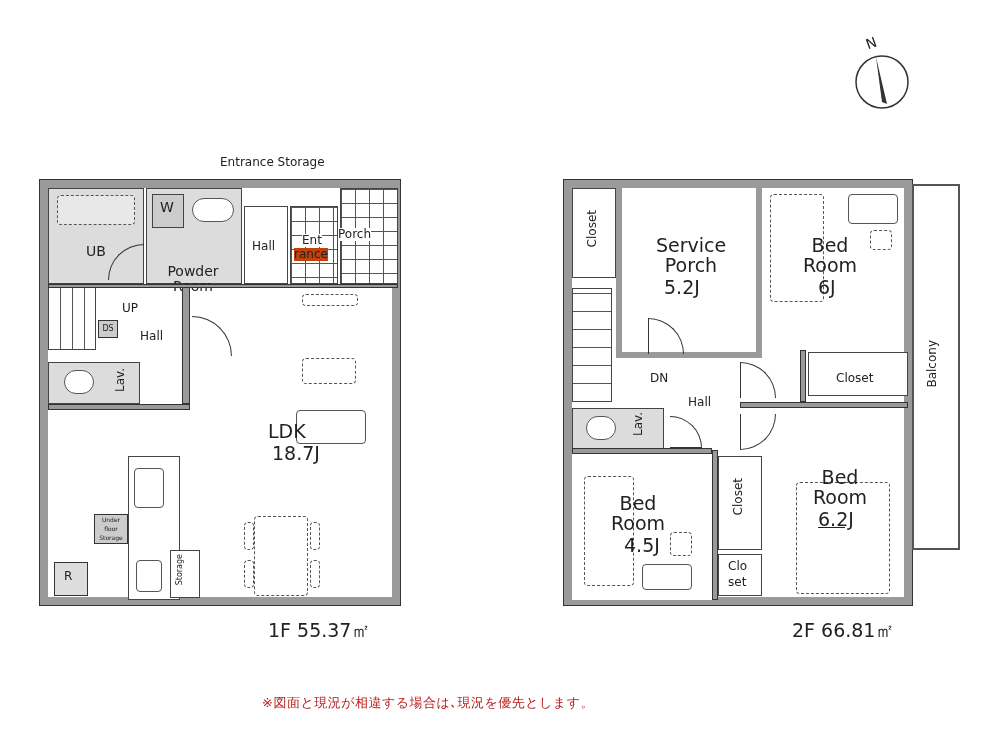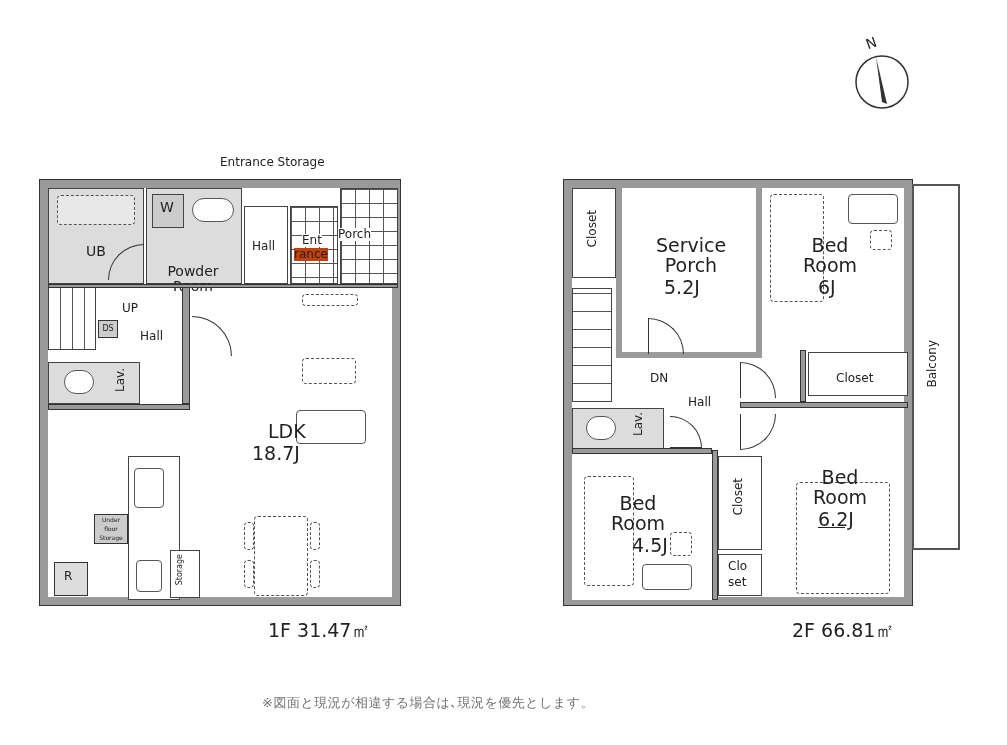--- a/index.html
+++ b/index.html
@@ -10,21 +10,21 @@
   .shade{background:#dcdcdc;}
   .label{position:absolute;text-align:center;line-height:1.05;color:#222;white-space:nowrap;}
   .lbl-lg{font-size:19px;}
   .lbl-md{font-size:14px;}
   .lbl-sm{font-size:12px;}
   .vert{writing-mode:vertical-rl;transform:rotate(180deg);}
   .tiles{background-image:linear-gradient(#555 1px,transparent 1px),linear-gradient(90deg,#555 1px,transparent 1px);background-size:14px 14px;background-color:#fff;}
   .door{position:absolute;border:1.2px solid #333;box-sizing:border-box;}
   .furn{position:absolute;border:1.2px dashed #555;border-radius:4px;box-sizing:border-box;background:#fff;}
   .area{position:absolute;font-size:19px;color:#222;}
-  .note{position:absolute;font-size:13px;color:#737373;letter-spacing:0.5px;text-align:right;}
+  .note{position:absolute;font-size:13px;color:#b91c1c;letter-spacing:0.5px;text-align:right;}
 </style>
 </head>
 <body>
 
 <div class="abs" style="left:852px;top:52px;width:60px;height:60px;">
   <svg width="60" height="60">
     <circle cx="30" cy="30" r="26" fill="none" stroke="#333" stroke-width="1.5"></circle>
     <polygon points="24,5 35,52 30,50" fill="#333"></polygon>
   </svg>
   <span class="label lbl-md" style="left:14px;top:-16px;transform:rotate(-20deg);">N</span>
@@ -66,42 +66,42 @@
   <div class="furn" style="left:24px;top:190px;width:30px;height:24px;border-radius:12px;border-style:solid;"></div>
   <span class="label lbl-sm vert" style="left:74px;top:188px;">Lav.</span>
 
   <div class="door" style="left:152px;top:136px;width:40px;height:40px;border-radius:0 40px 0 0;border-left:none;border-bottom:none;"></div>
   <div class="door" style="left:68px;top:64px;width:36px;height:36px;border-radius:36px 0 0 0;border-right:none;border-bottom:none;"></div>
 
   <div class="furn" style="left:262px;top:114px;width:56px;height:12px;"></div>
   <div class="furn" style="left:262px;top:178px;width:54px;height:26px;"></div>
   <div class="furn" style="left:256px;top:230px;width:70px;height:34px;border-style:solid;"></div>
   <span class="label lbl-lg" style="left:228px;top:242px;">LDK</span>
-  <span class="label lbl-lg" style="left:212px;top:264px;">18.7J</span>
+  <span class="label lbl-lg" style="left:232px;top:264px;">18.7J</span>
 
   <div class="room" style="left:88px;top:276px;width:52px;height:144px;"></div>
   <div class="furn" style="left:94px;top:288px;width:30px;height:40px;border-style:solid;"></div>
   <div class="furn" style="left:96px;top:380px;width:26px;height:32px;border-style:solid;"></div>
   <div class="abs" style="left:54px;top:334px;width:32px;height:28px;border:1px solid #333;background:#ccc;font-size:6px;text-align:center;line-height:9px;">Under floor Storage</div>
   <div class="abs" style="left:14px;top:382px;width:32px;height:32px;border:1px solid #333;background:#ddd;"></div>
   <span class="label lbl-sm" style="left:24px;top:390px;">R</span>
   <div class="room" style="left:130px;top:370px;width:30px;height:48px;"></div>
   <span class="label vert" style="left:136px;top:374px;font-size:8px;">Storage</span>
 
   <div class="furn" style="left:214px;top:336px;width:54px;height:80px;"></div>
   <div class="furn" style="left:204px;top:342px;width:10px;height:28px;"></div>
   <div class="furn" style="left:204px;top:380px;width:10px;height:28px;"></div>
   <div class="furn" style="left:270px;top:342px;width:10px;height:28px;"></div>
   <div class="furn" style="left:270px;top:380px;width:10px;height:28px;"></div>
 
   <div class="wall" style="left:142px;top:104px;width:8px;height:120px;"></div>
   <div class="wall" style="left:8px;top:224px;width:142px;height:6px;"></div>
   <div class="wall" style="left:8px;top:104px;width:350px;height:4px;"></div>
 </div>
-<span class="area" style="left:268px;top:618px;">1F 31.47㎡</span>
+<span class="area" style="left:268px;top:618px;">1F 55.37㎡</span>
 
 <div class="abs" style="left:564px;top:180px;width:400px;height:430px;">
   <div class="wall" style="left:0;top:0;width:348px;height:425px;background:#fff;border:8px solid #9a9a9a;outline:1px solid #333;"></div>
 
   <div class="room" style="left:348px;top:4px;width:48px;height:366px;border:2px solid #555;"></div>
   <span class="label lbl-sm vert" style="left:362px;top:160px;">Balcony</span>
 
   <div class="room" style="left:8px;top:8px;width:44px;height:90px;"></div>
   <span class="label lbl-sm vert" style="left:22px;top:30px;">Closet</span>
 
@@ -130,21 +130,21 @@
   <div class="door" style="left:176px;top:182px;width:36px;height:36px;border-radius:0 36px 0 0;border-left:1.2px solid #333;border-bottom:none;"></div>
   <div class="door" style="left:176px;top:234px;width:36px;height:36px;border-radius:0 0 36px 0;border-left:1.2px solid #333;border-top:none;"></div>
   <div class="door" style="left:106px;top:236px;width:32px;height:32px;border-radius:0 32px 0 0;border-left:none;border-bottom:1.2px solid #333;"></div>
   <div class="door" style="left:108px;top:272px;width:38px;height:38px;border-radius:0 0 0 38px;border-right:1.2px solid #333;border-top:none;"></div>
 
   <div class="room" style="left:8px;top:274px;width:140px;height:146px;border:none;"></div>
   <div class="furn" style="left:20px;top:296px;width:50px;height:110px;"></div>
   <div class="furn" style="left:78px;top:384px;width:50px;height:26px;border-style:solid;"></div>
   <div class="furn" style="left:106px;top:352px;width:22px;height:24px;"></div>
   <span class="label lbl-lg" style="left:44px;top:314px;width:60px;white-space:normal;">Bed Room</span>
-  <span class="label lbl-lg" style="left:68px;top:356px;">4.5J</span>
+  <span class="label lbl-lg" style="left:60px;top:356px;">4.5J</span>
 
   <div class="room" style="left:154px;top:276px;width:44px;height:94px;"></div>
   <span class="label lbl-sm vert" style="left:168px;top:298px;">Closet</span>
 
   <div class="room" style="left:154px;top:374px;width:44px;height:42px;"></div>
   <span class="label lbl-sm" style="left:164px;top:380px;">Clo</span>
   <span class="label lbl-sm" style="left:164px;top:396px;">set</span>
 
   <div class="furn" style="left:232px;top:302px;width:94px;height:112px;"></div>
   <span class="label lbl-lg" style="left:246px;top:288px;width:60px;white-space:normal;">Bed Room</span>

